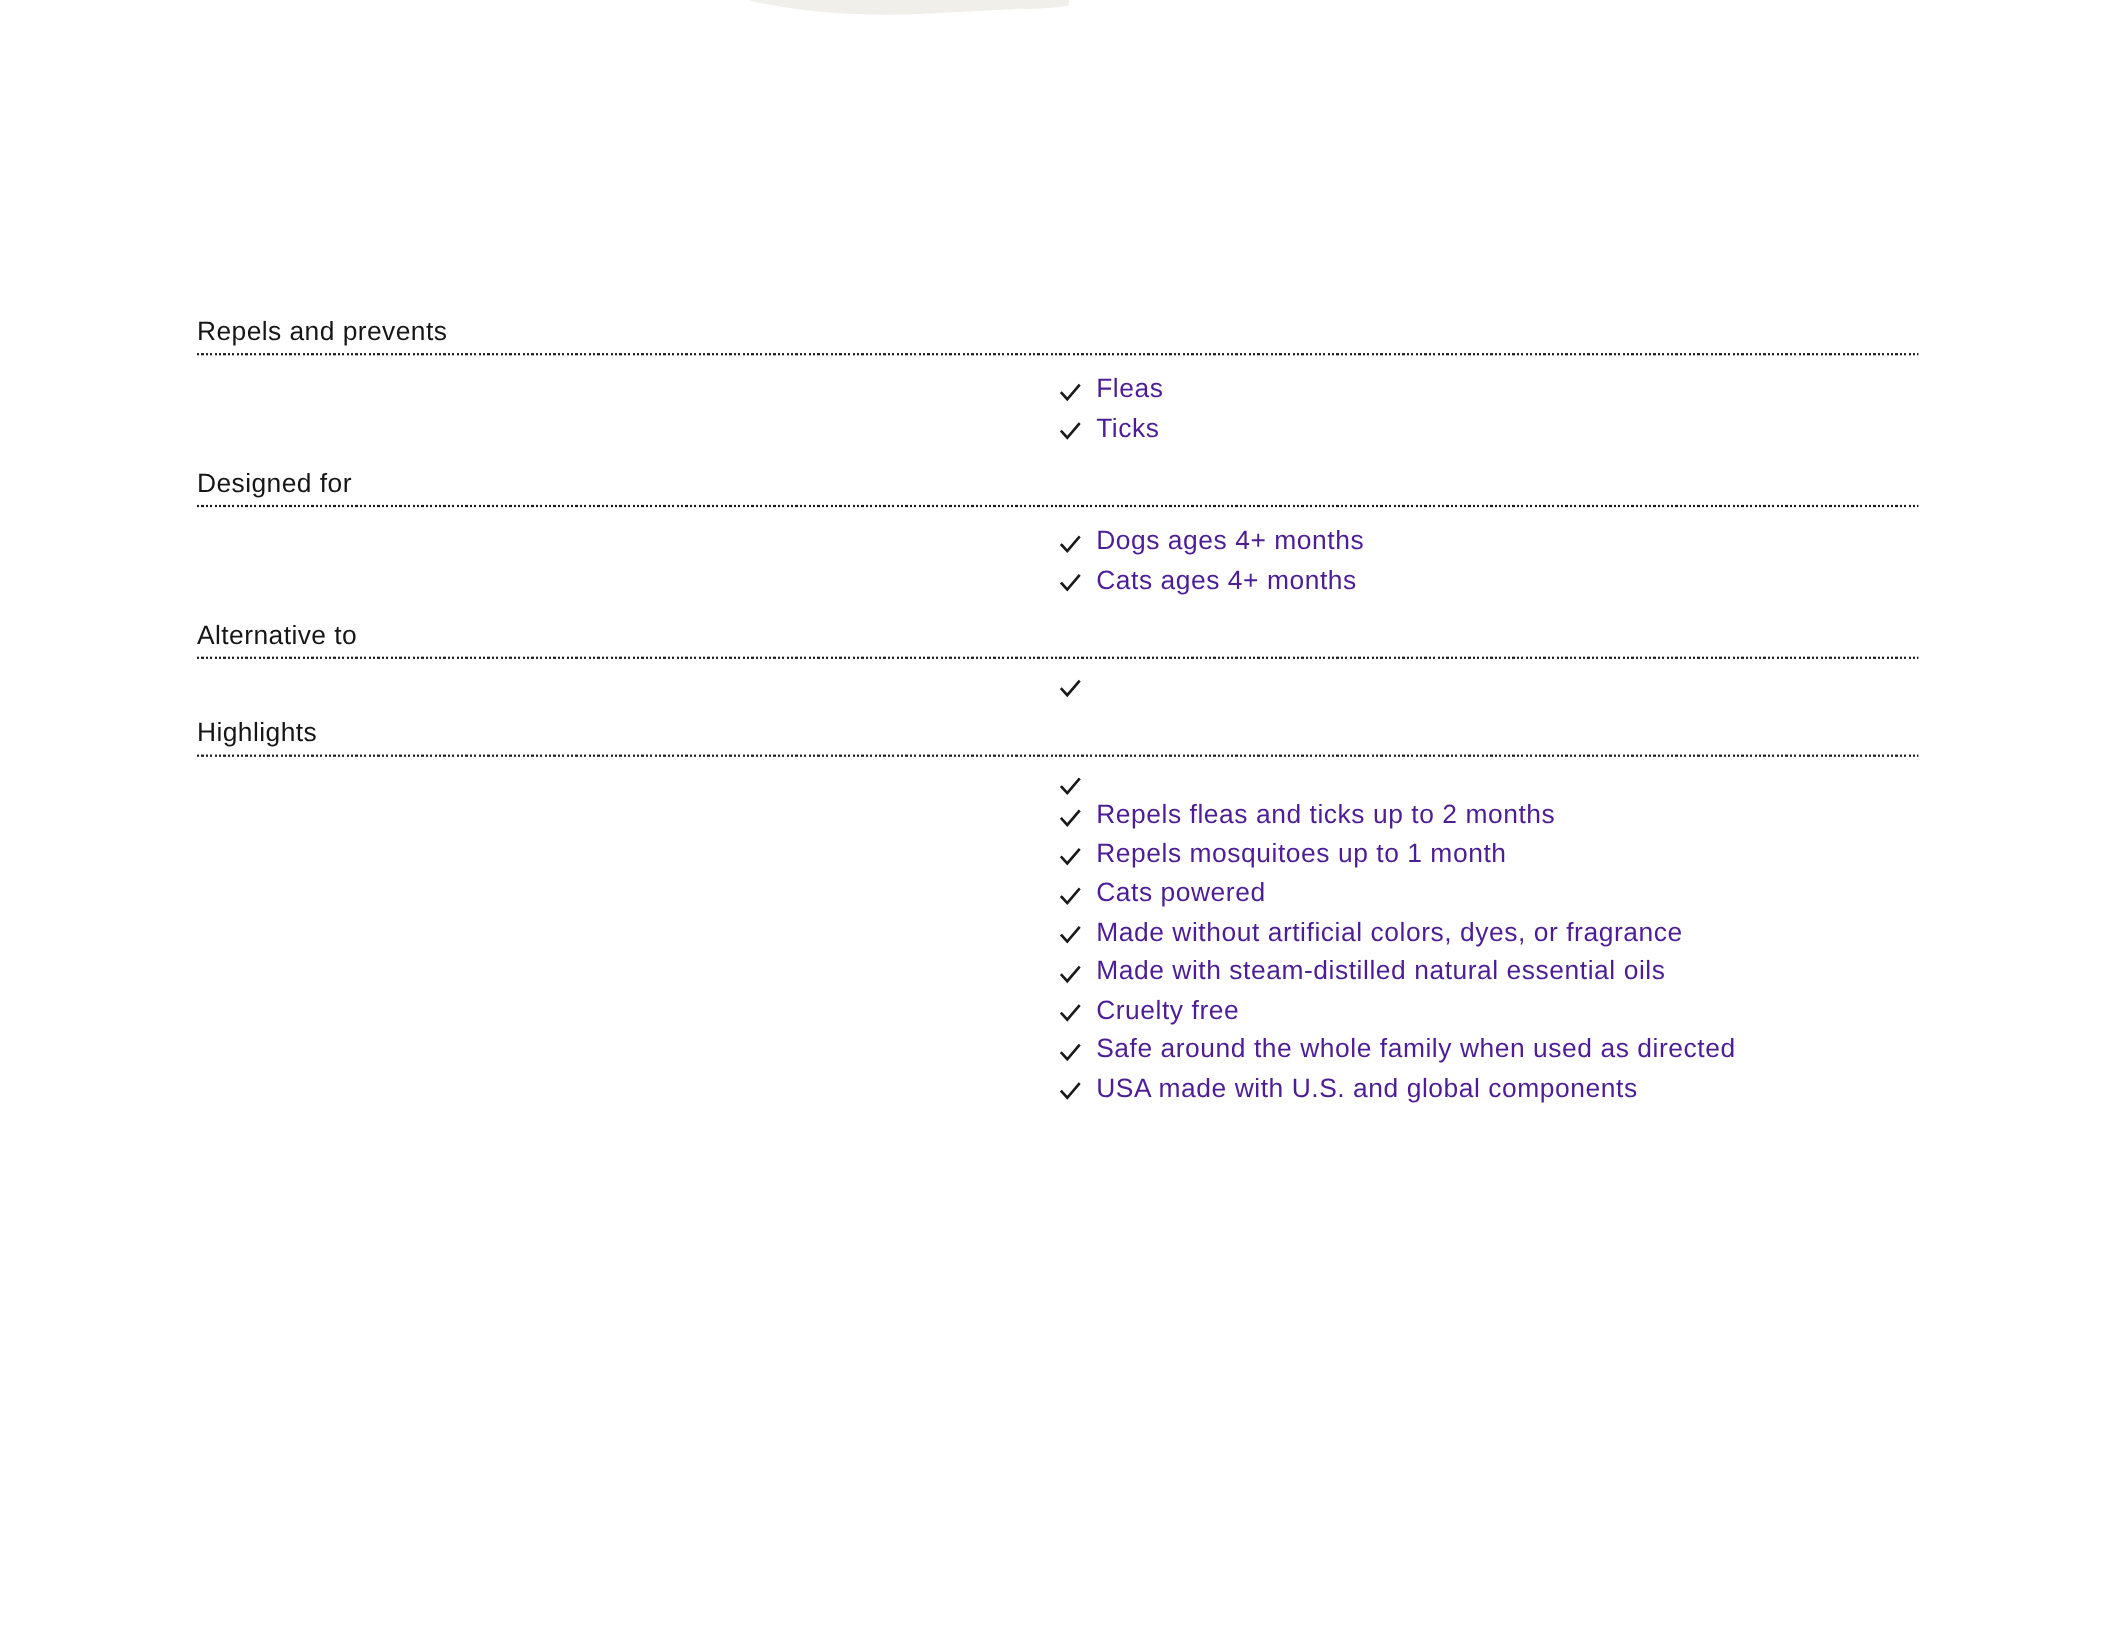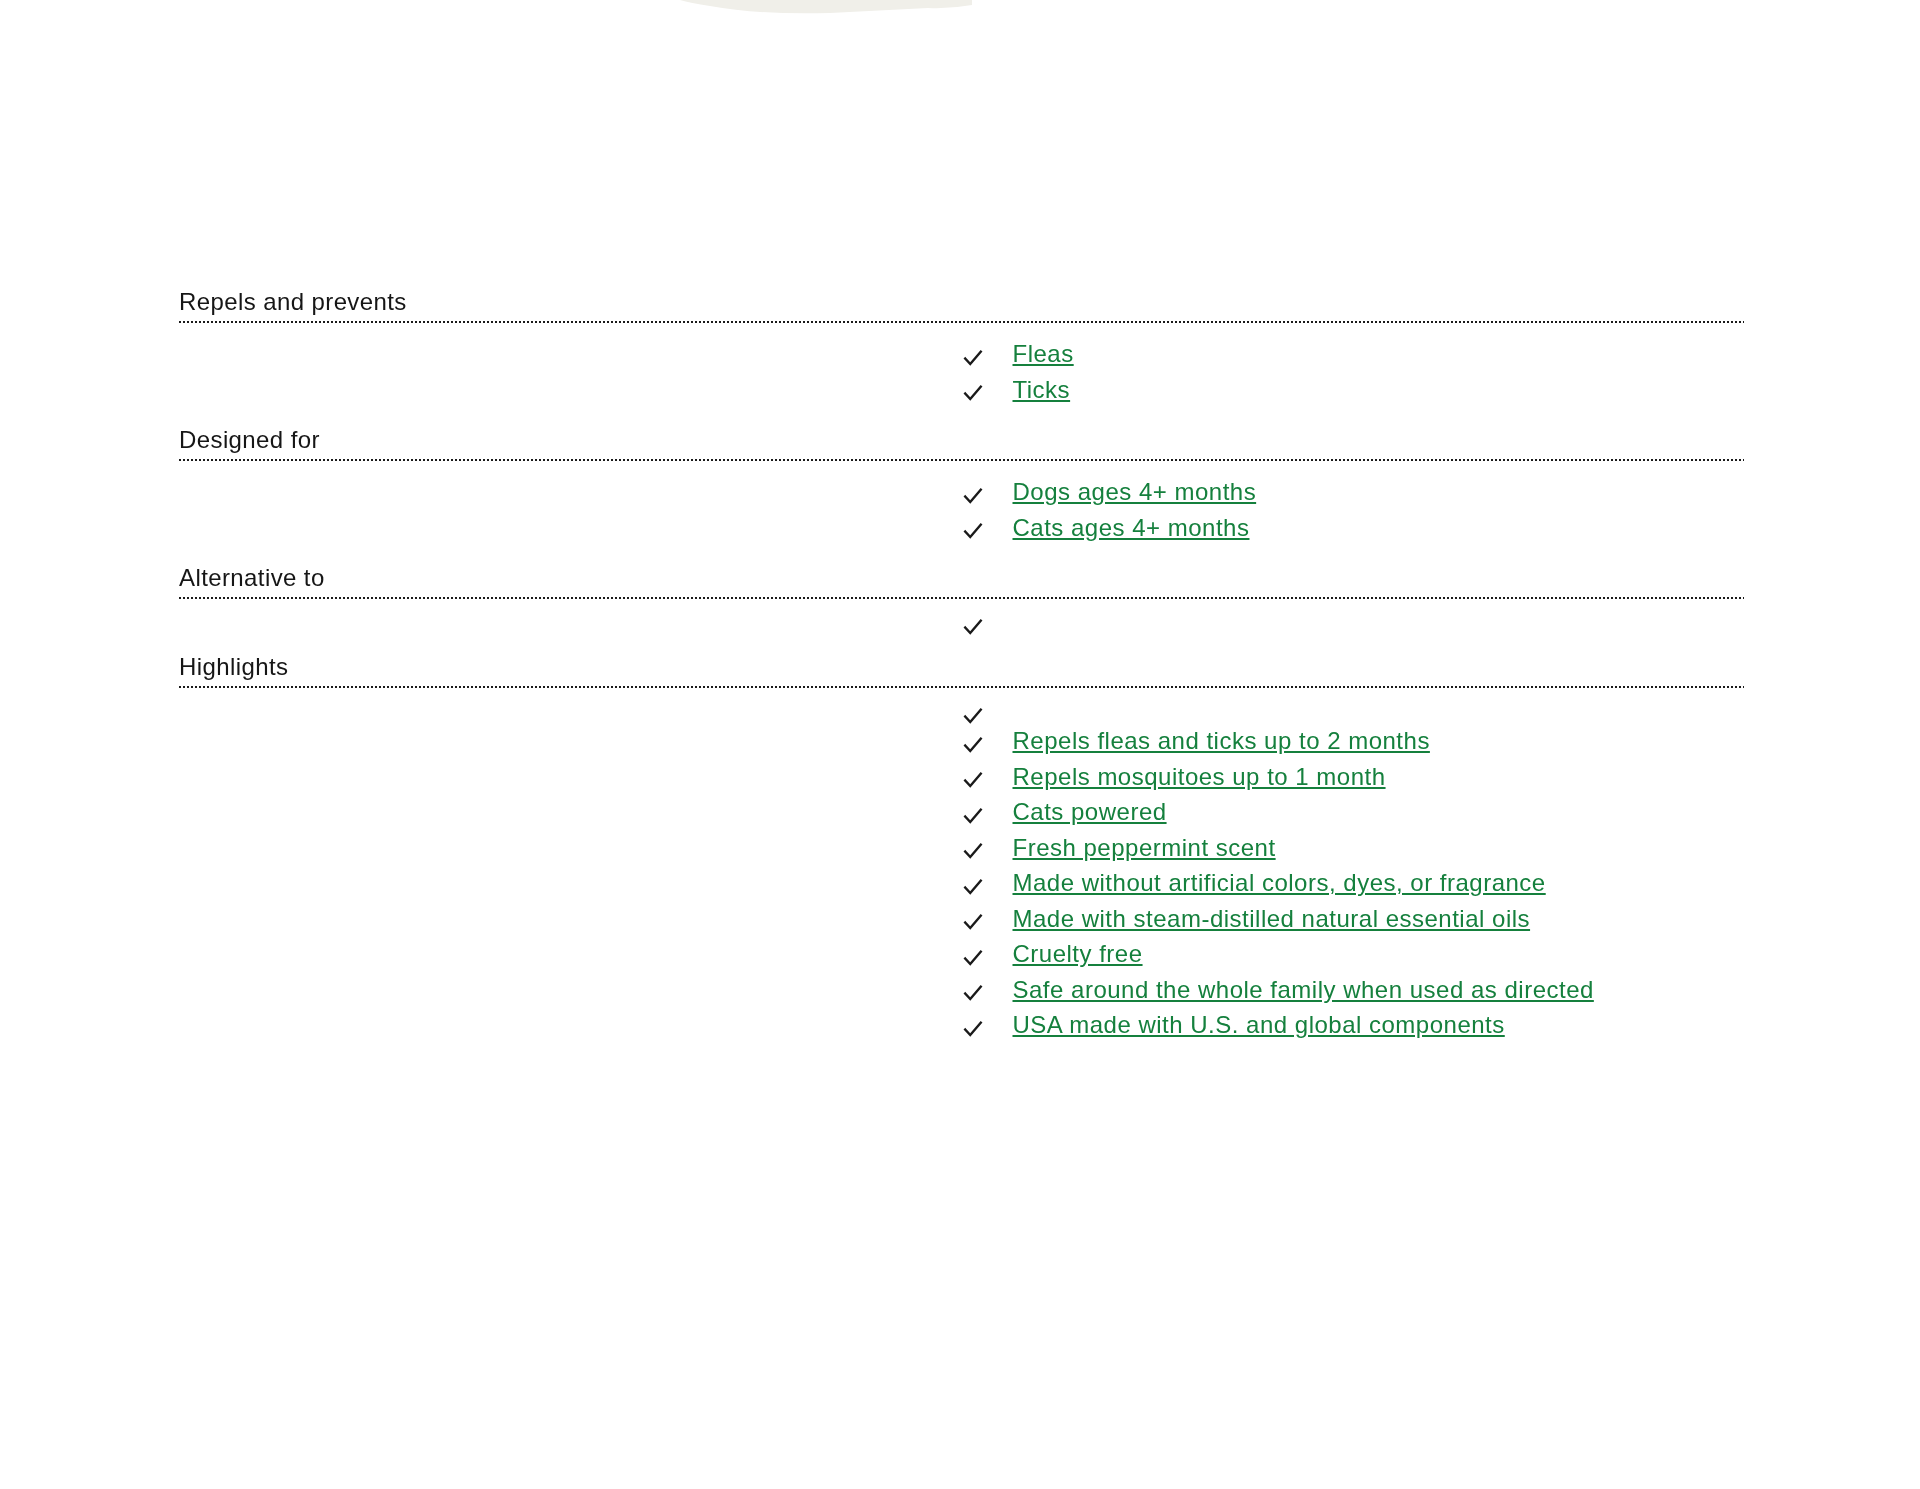--- a/index.html
+++ b/index.html
@@ -17,24 +17,23 @@
     font-size:24px; line-height:32px; font-weight:400;
     letter-spacing:0.4px; padding-bottom:3px; color:#161616;
   }
   .dotted-rule {
     height:2px; width:100%;
     background-image:repeating-linear-gradient(to right,#1a1a1a 0 2px,transparent 2px 4px);
   }
 
   .spec-values { margin-left:50%; padding-top:13px; list-style:none; }
   .spec-item {
-    display:flex; align-items:center; gap:29px;
-    font-size:24px; line-height:35.5px; letter-spacing:0.5px; color:#15803d;
+    display:flex; align-items:center; gap:13px;
+    font-size:24px; line-height:35.5px; letter-spacing:0.5px; color:#4c1d95;
     white-space:nowrap;
-    text-decoration:underline;
   }
   .check { flex:0 0 auto; width:22px; height:22px; display:inline-block; }
 </style>
 </head>
 <body>
 
 <div class="image-fragment">
   <svg width="292" height="15" viewBox="0 0 292 15">
     <path d="M0,0 L292,0 L292,5 Q270,9 248,8 L150,13 Q80,15 30,6 Q10,3 0,0 Z" fill="#f0efe9"></path>
   </svg>
@@ -112,26 +111,20 @@
         <li class="spec-item">
           <span class="check"><svg viewBox="0 0 24 24" width="22" height="22" fill="none" stroke="#1a1a1a" stroke-width="2.6" stroke-linecap="square" stroke-linejoin="miter">
               <polyline points="3.5,12.5 9,18.5 20.5,5"></polyline>
             </svg></span>
           <span>Cats powered</span>
         </li>
         <li class="spec-item">
           <span class="check"><svg viewBox="0 0 24 24" width="22" height="22" fill="none" stroke="#1a1a1a" stroke-width="2.6" stroke-linecap="square" stroke-linejoin="miter">
               <polyline points="3.5,12.5 9,18.5 20.5,5"></polyline>
             </svg></span>
-          <span>Fresh peppermint scent</span>
-        </li>
-        <li class="spec-item">
-          <span class="check"><svg viewBox="0 0 24 24" width="22" height="22" fill="none" stroke="#1a1a1a" stroke-width="2.6" stroke-linecap="square" stroke-linejoin="miter">
-              <polyline points="3.5,12.5 9,18.5 20.5,5"></polyline>
-            </svg></span>
           <span>Made without artificial colors, dyes, or fragrance</span>
         </li>
         <li class="spec-item">
           <span class="check"><svg viewBox="0 0 24 24" width="22" height="22" fill="none" stroke="#1a1a1a" stroke-width="2.6" stroke-linecap="square" stroke-linejoin="miter">
               <polyline points="3.5,12.5 9,18.5 20.5,5"></polyline>
             </svg></span>
           <span>Made with steam-distilled natural essential oils</span>
         </li>
         <li class="spec-item">
           <span class="check"><svg viewBox="0 0 24 24" width="22" height="22" fill="none" stroke="#1a1a1a" stroke-width="2.6" stroke-linecap="square" stroke-linejoin="miter">

